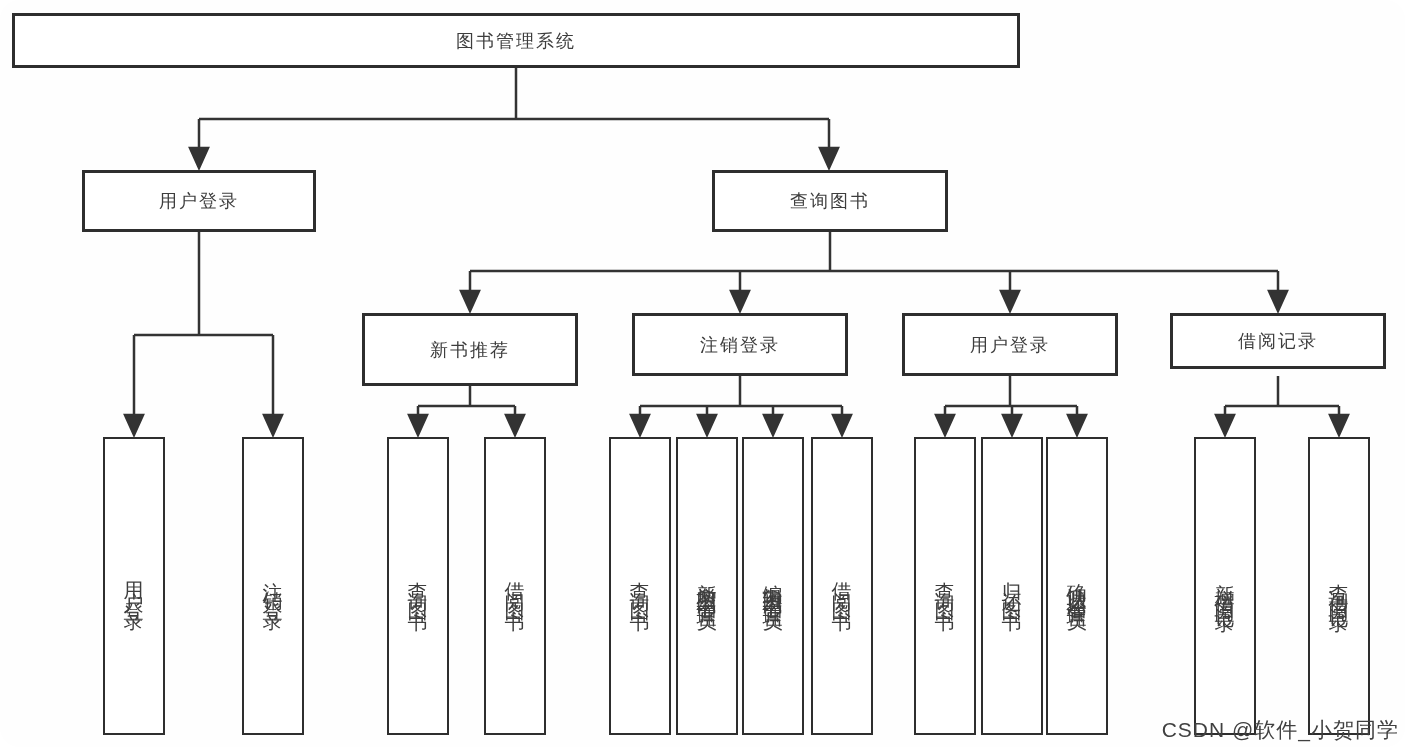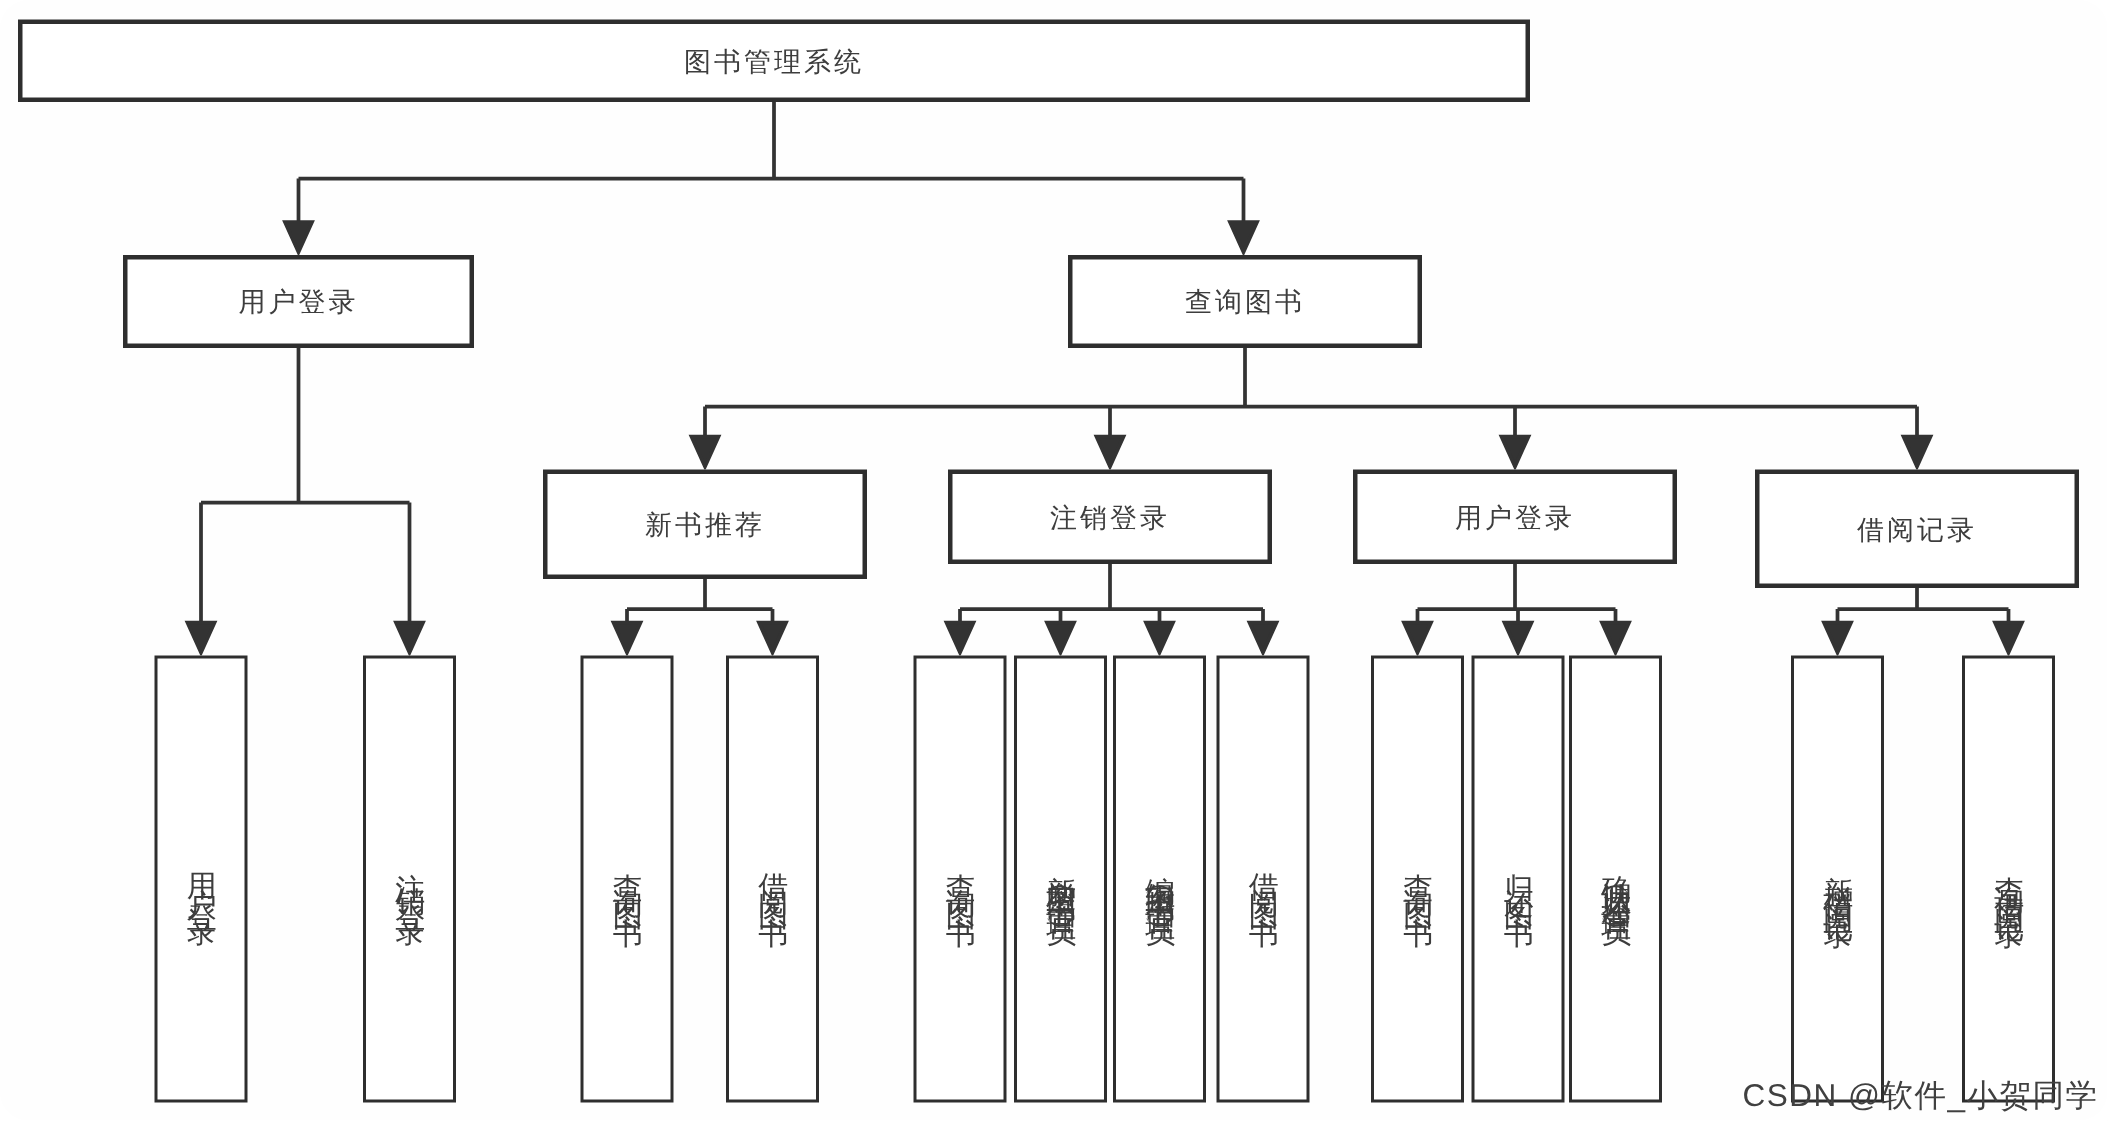--- a/index.html
+++ b/index.html
@@ -139,21 +139,21 @@
 
   <div class="node h" style="left:362px; top:313px; width:216px; height:73px;">
     <span>新书推荐</span>
   </div>
   <div class="node h" style="left:632px; top:313px; width:216px; height:63px;">
     <span>注销登录</span>
   </div>
   <div class="node h" style="left:902px; top:313px; width:216px; height:63px;">
     <span>用户登录</span>
   </div>
-  <div class="node h" style="left:1170px; top:313px; width:216px; height:79px;text-align:right;">
+  <div class="node h" style="left:1170px; top:313px; width:216px; height:56px;text-align:right;">
     <span>借阅记录</span>
   </div>
 
   <div class="node v" style="left:103px; top:437px; width:62px; height:298px;">
     <span>用户登录</span>
   </div>
   <div class="node v" style="left:242px; top:437px; width:62px; height:298px;">
     <span>注销登录</span>
   </div>
 

